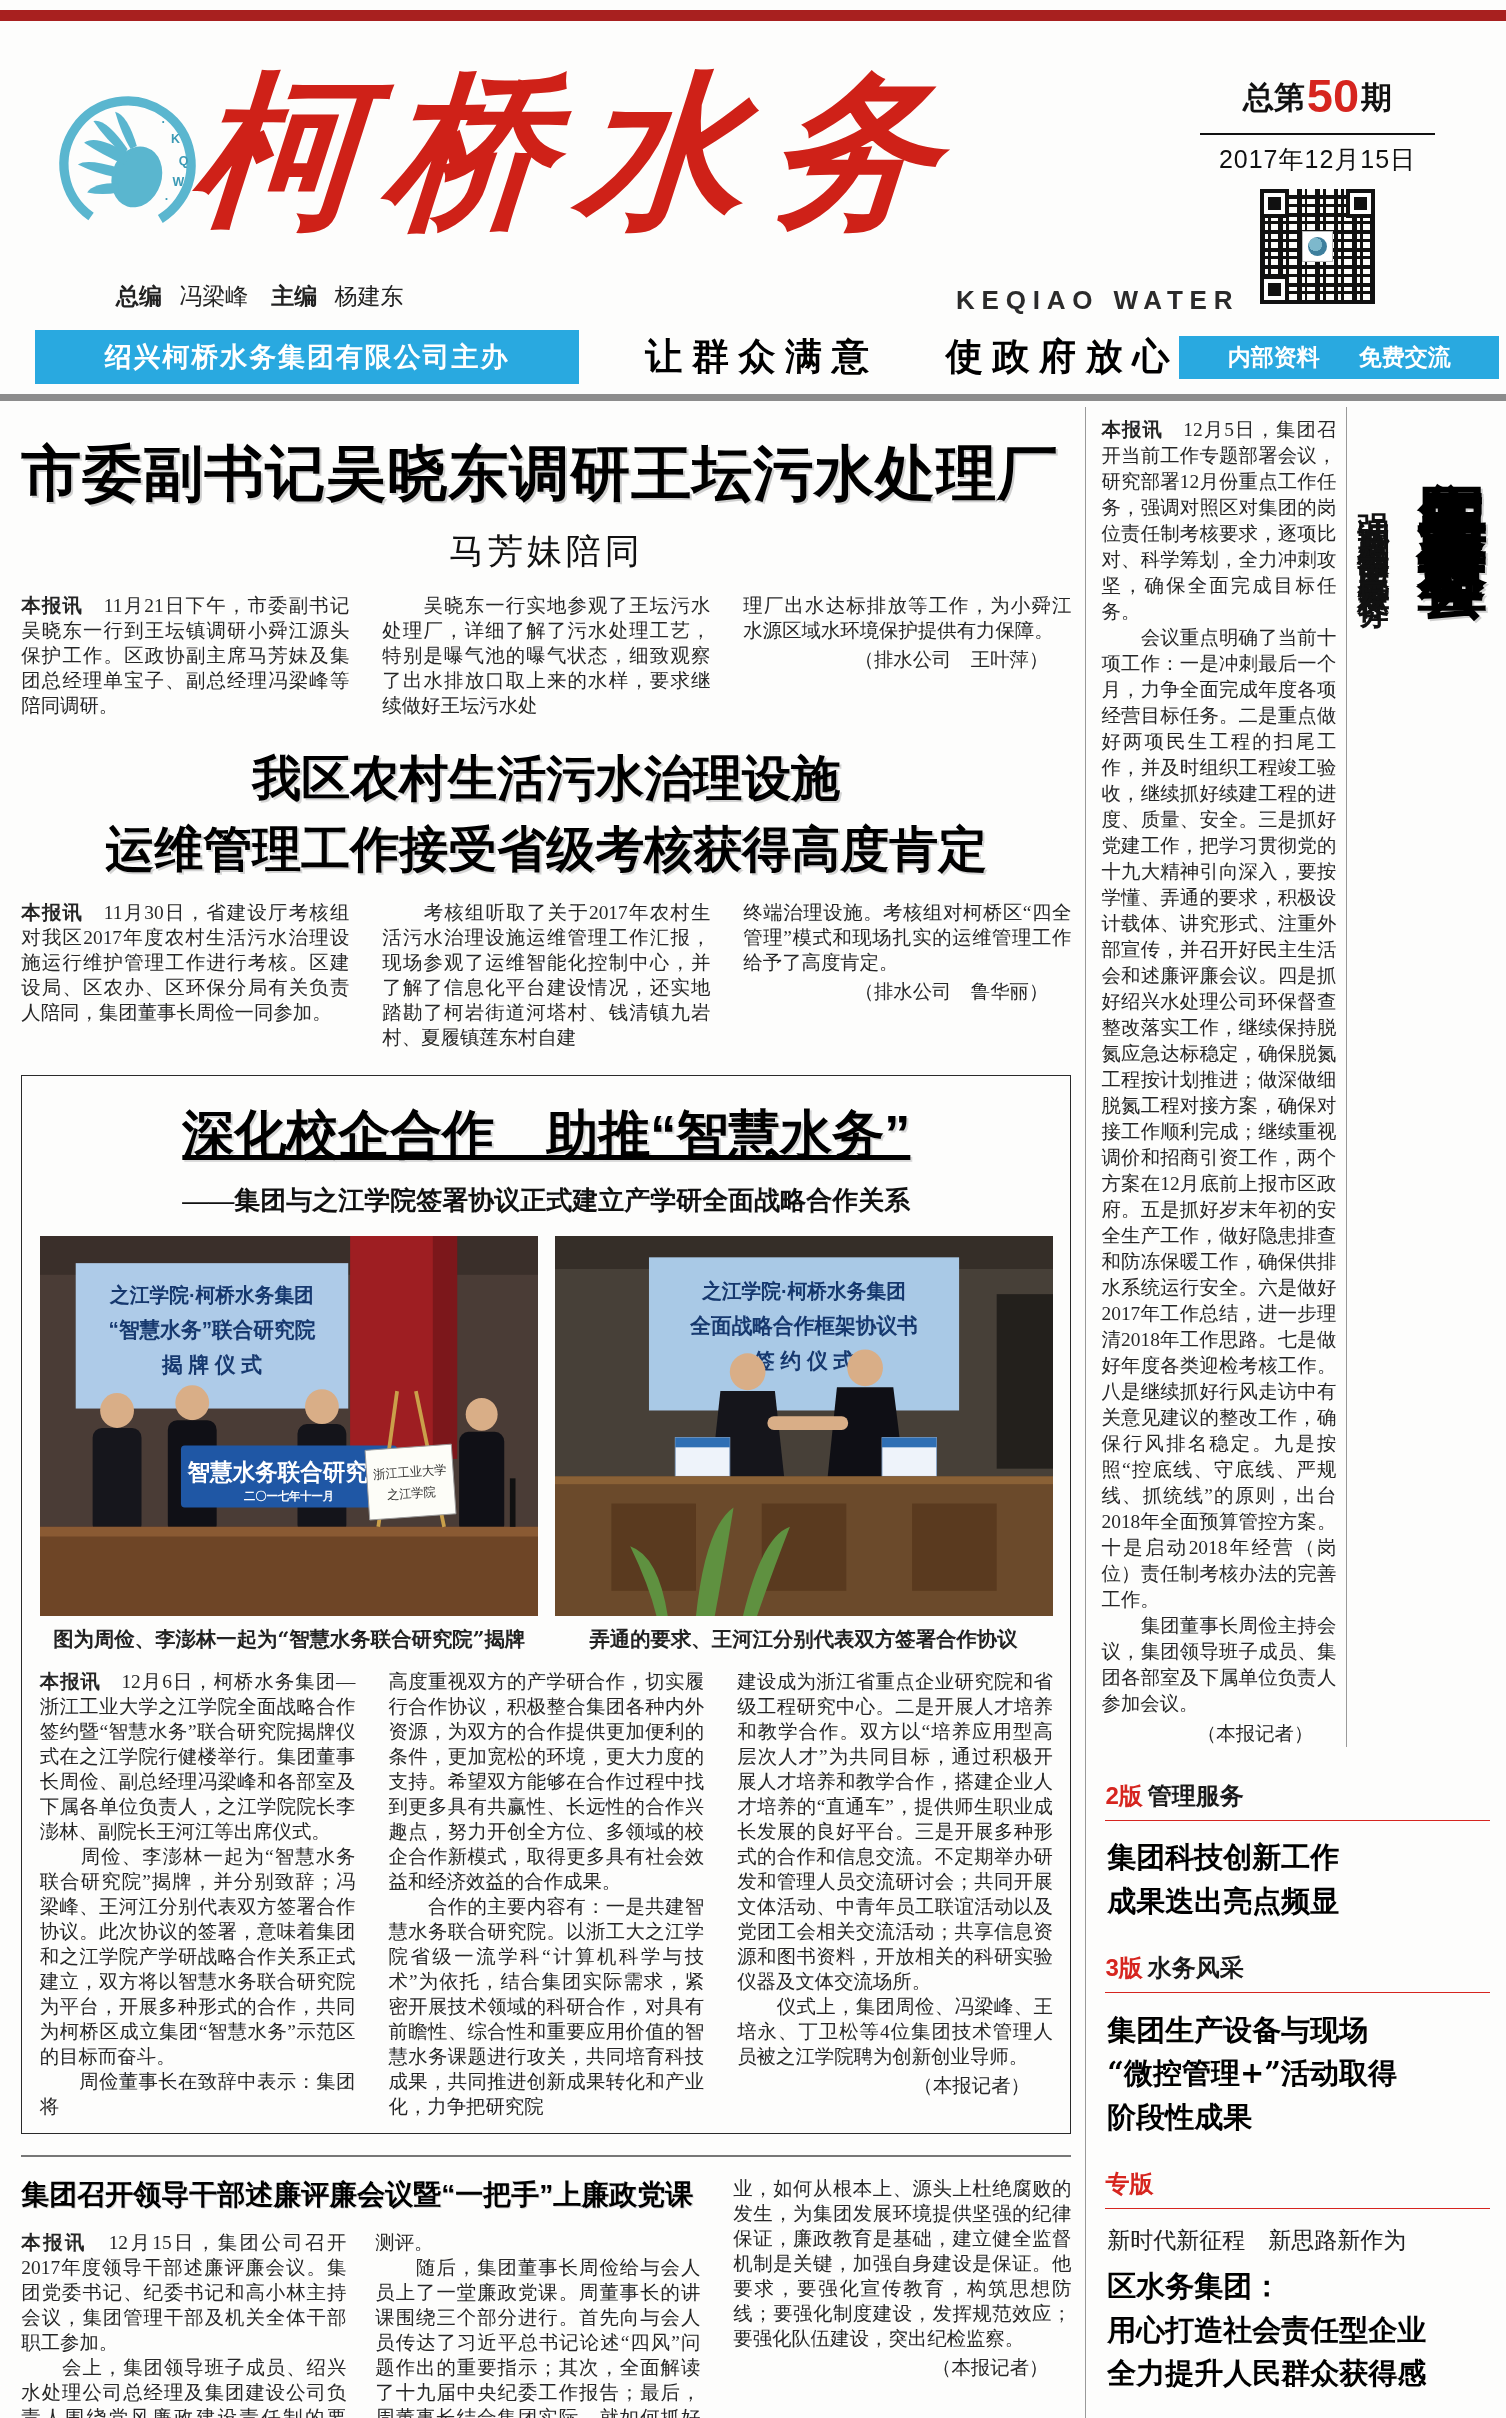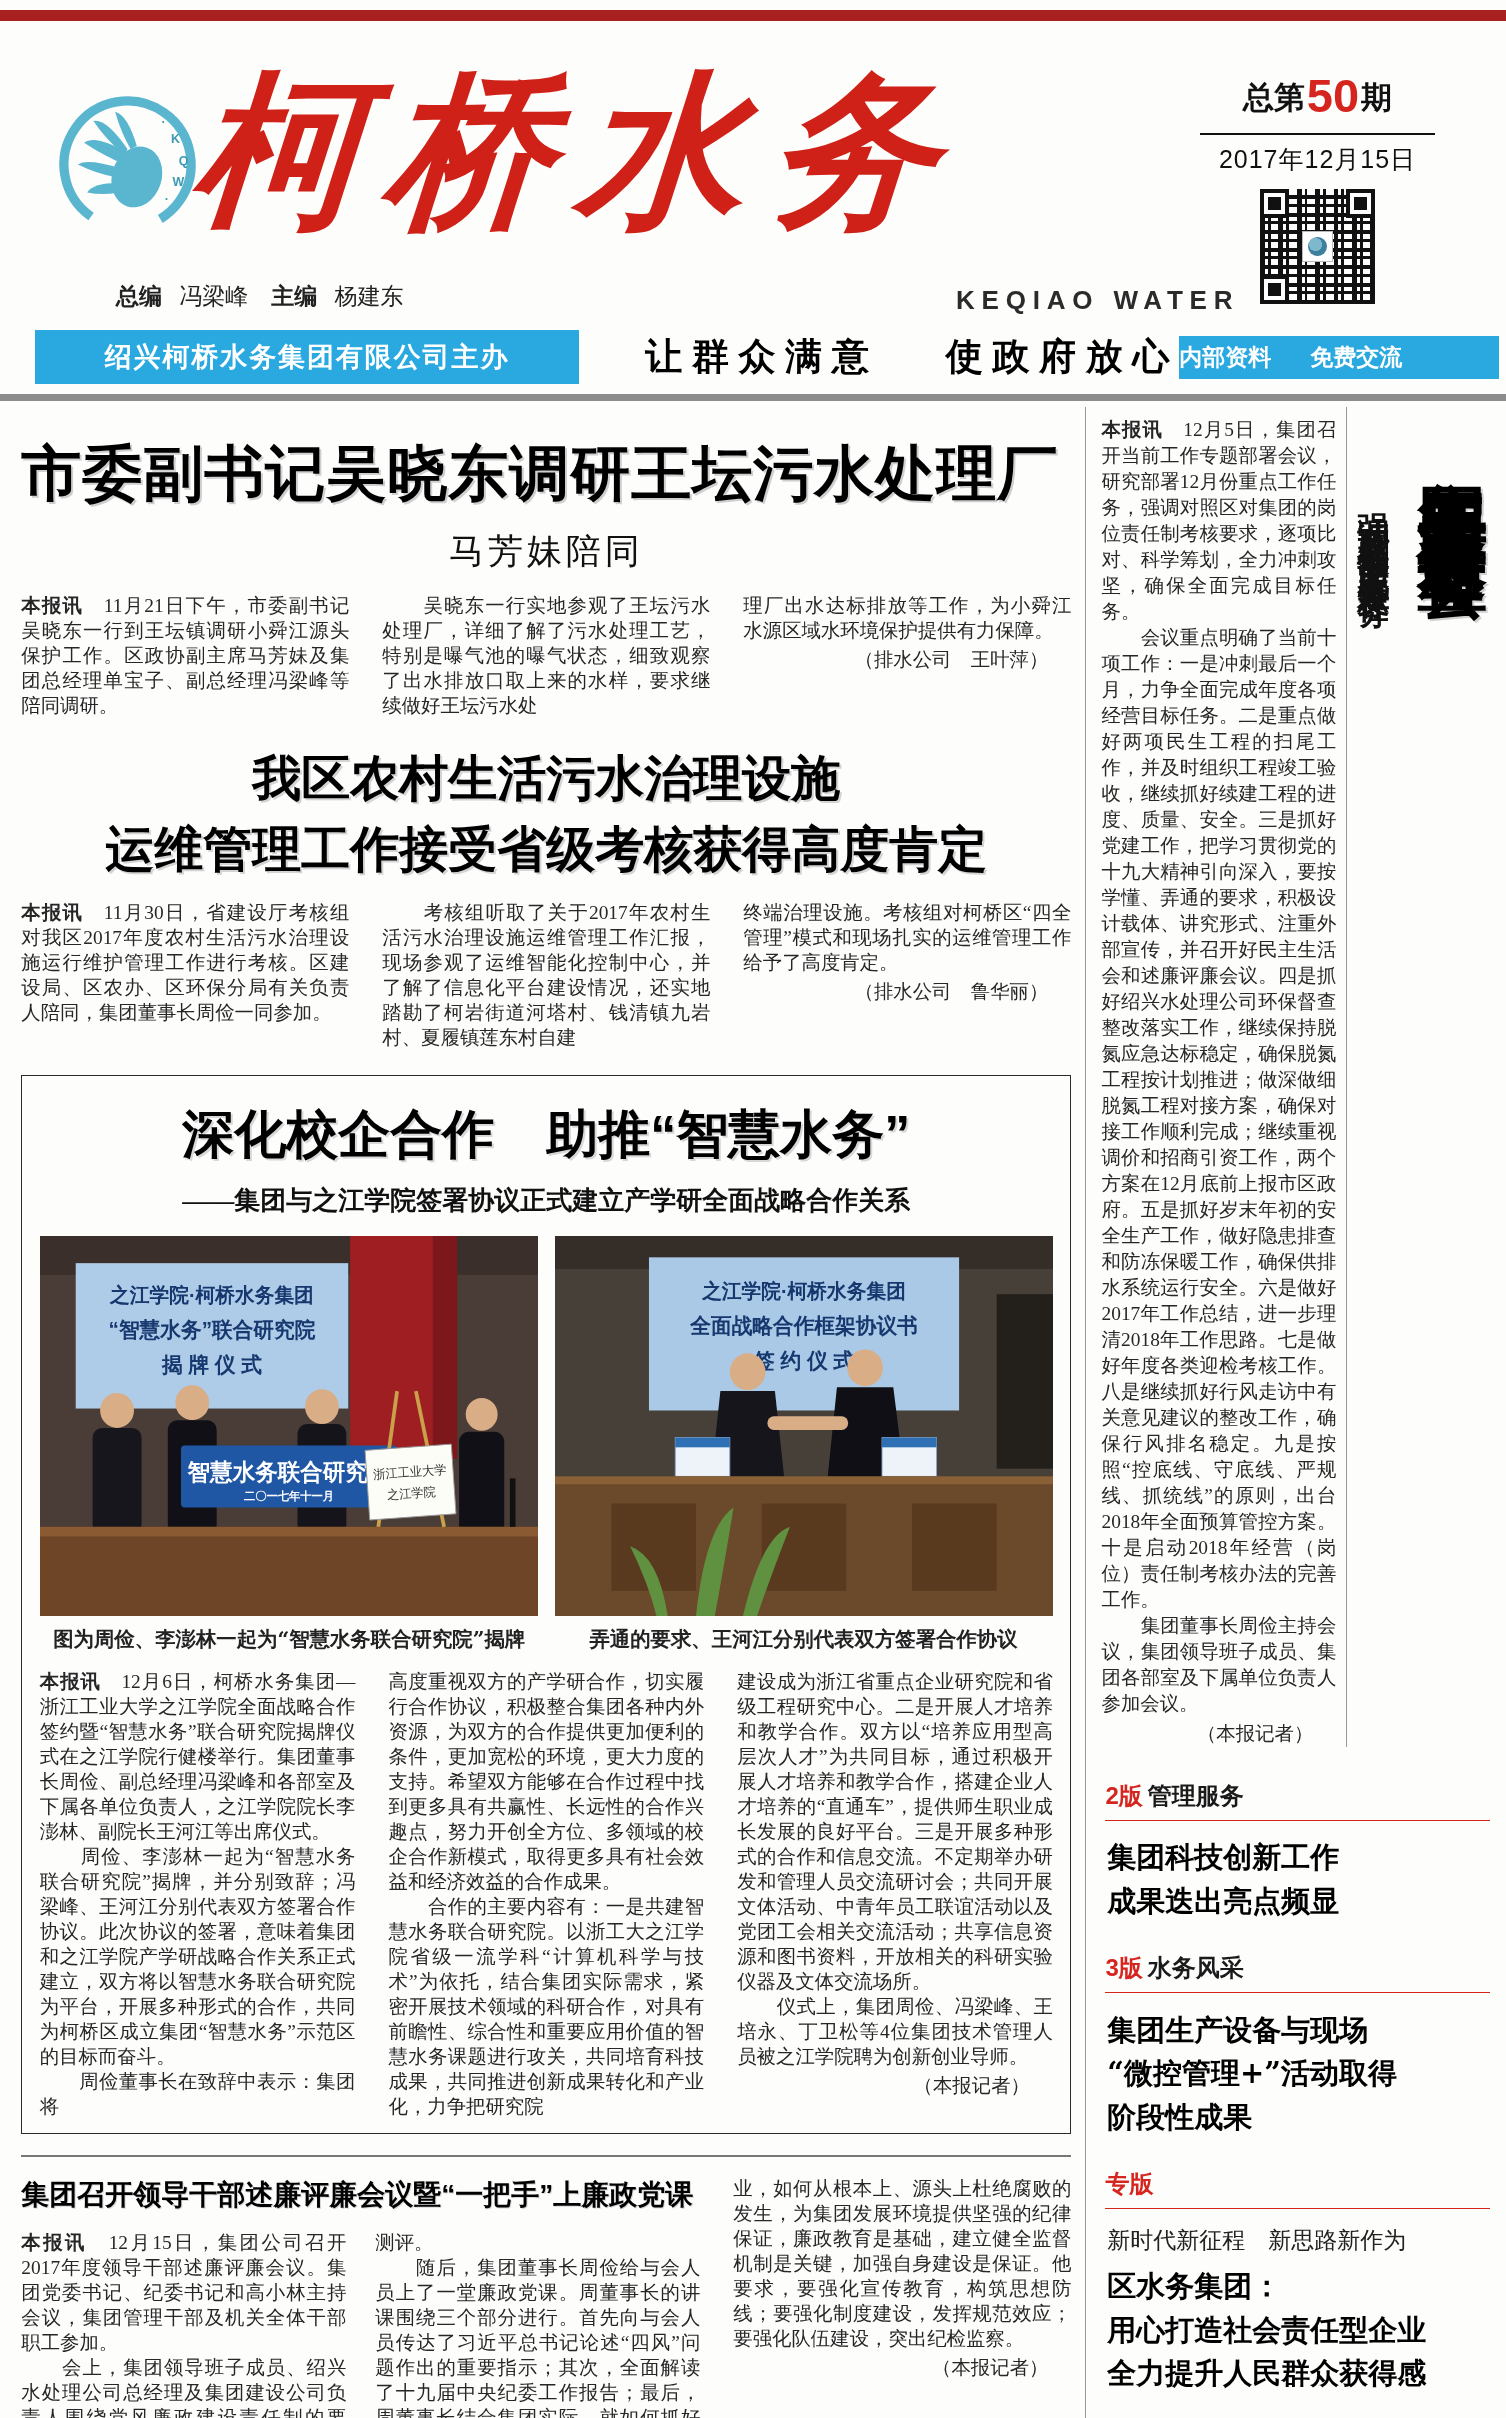--- a/index.html
+++ b/index.html
@@ -47,21 +47,21 @@
   .organizer {
     width:544px; margin-left:35px; background:#29a9e0; color:#fff;
     font-family:"Liberation Sans",sans-serif; font-weight:bold; font-size:27px;
     display:flex; align-items:center; justify-content:center; letter-spacing:1.9px;
   }
   .slogans { flex:1; display:flex; align-items:center; justify-content:flex-end; gap:67px;
     font-family:"Liberation Sans",sans-serif; font-weight:900; font-size:37px; letter-spacing:9.7px; color:#000;padding-left:18px; }
   .internal {
     width:320px; margin-right:7.8px; background:#29a9e0; color:#fff; align-self:center; height:43px;
     font-family:"Liberation Sans",sans-serif; font-weight:bold; font-size:23px;
-    display:flex; align-items:center; gap:39px;
+    display:flex; align-items:center; justify-content:center; gap:39px;
   }
   .header-rule { height:6.8px; background:#8c8c8c; margin-top:9.7px; }
 
   
   .content { display:flex; height:2023px; }
   .main { width:1085px; padding:11.6px 13.6px 0 21.3px; }
   .v-divider { width:1px; background:#9a9a9a; margin-top:5.8px; }
 
   .flow { white-space:pre-line; }
   .body-text { font-size:19.4px; line-height:25px; text-align:justify; color:#262626; }
@@ -75,21 +75,21 @@
   .cols3 { display:flex; gap:33px; }
   .cols3 > div { flex:1; }
 
   .headline-l { font-family:"Liberation Sans","DejaVu Sans",sans-serif; font-weight:900;
     text-align:center; font-size:49px; line-height:1.45; color:#000; margin:25px 0 15.5px;
     text-shadow:1.9px 1.9px 0 #d4d4d4; }
 
   
   .boxed { border:1.9px solid #2a2a2a; margin-top:25px; padding:15.5px 17.5px 13.6px; }
   .headline-m { font-family:"Liberation Sans","DejaVu Sans",sans-serif; font-weight:900;
-    text-align:center; font-size:52px; color:#000; margin:7.8px 0 13.6px; text-shadow:1.9px 1.9px 0 #d8d8d8; }
+    text-align:center; font-size:52px; color:#000; margin:7.8px 0 13.6px; text-shadow:1.9px 1.9px 0 #d8d8d8;text-decoration:underline; }
   .subhead-2 { text-align:center; font-size:26px; font-weight:bold; margin-bottom:17.5px; color:#111; }
   .photos { display:flex; gap:17px; }
   .photo { flex:1; height:380px; background:#403733; }
   .photo svg { width:100%; height:100%; display:block; }
   .captions { display:flex; gap:15.5px; margin:9.7px 0 15.5px; }
   .captions > div { flex:1; text-align:center; font-size:20.4px; font-weight:bold;
     font-family:"DejaVu Serif",serif; color:#222; }
 
   
   .bottom-rule { height:1.9px; background:#777; margin:21.3px 0 0; }

